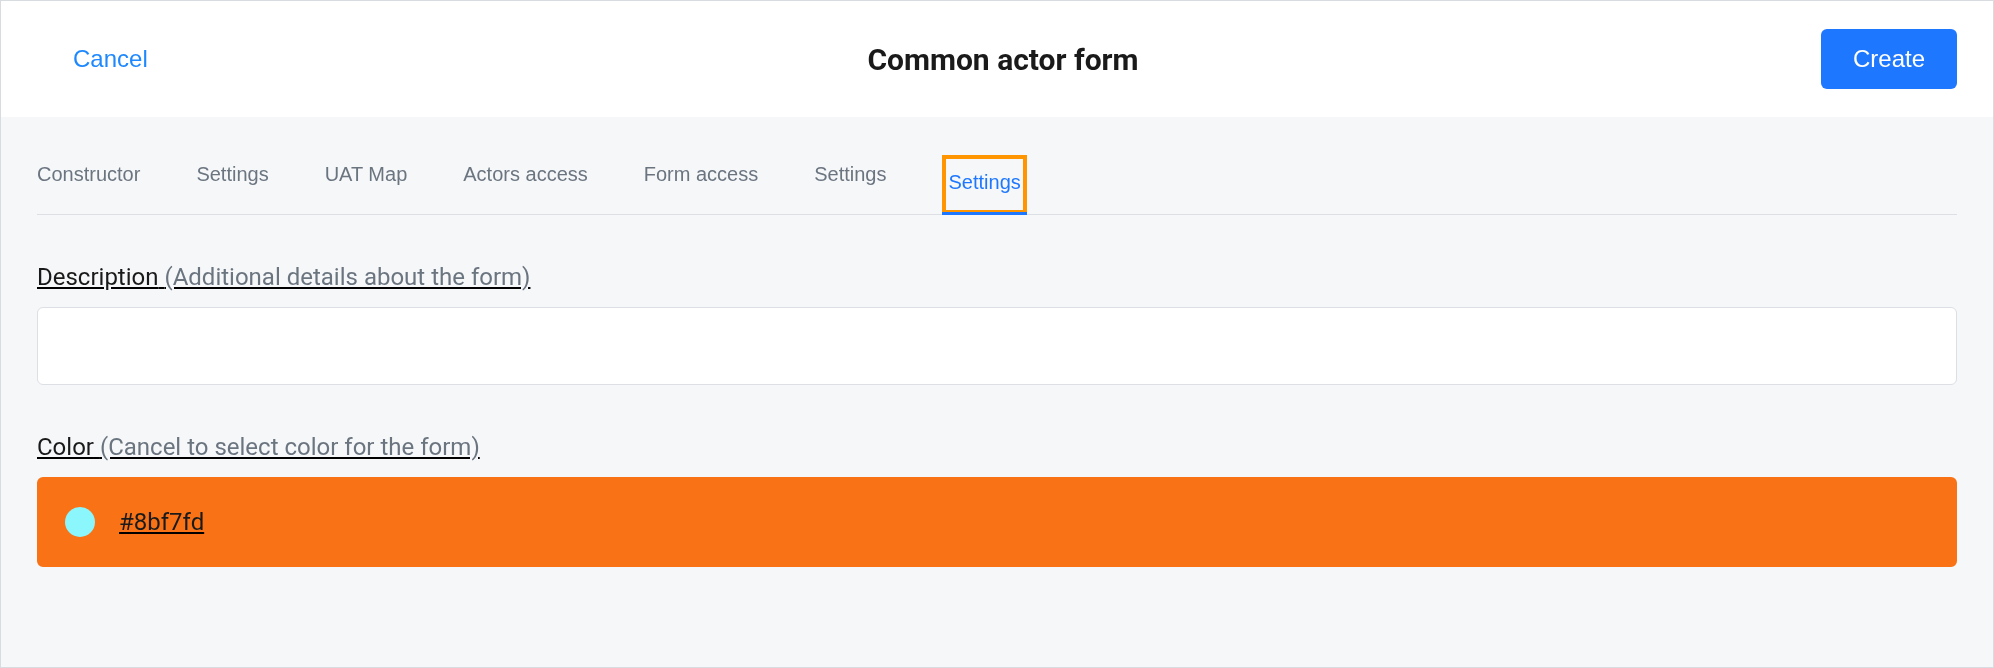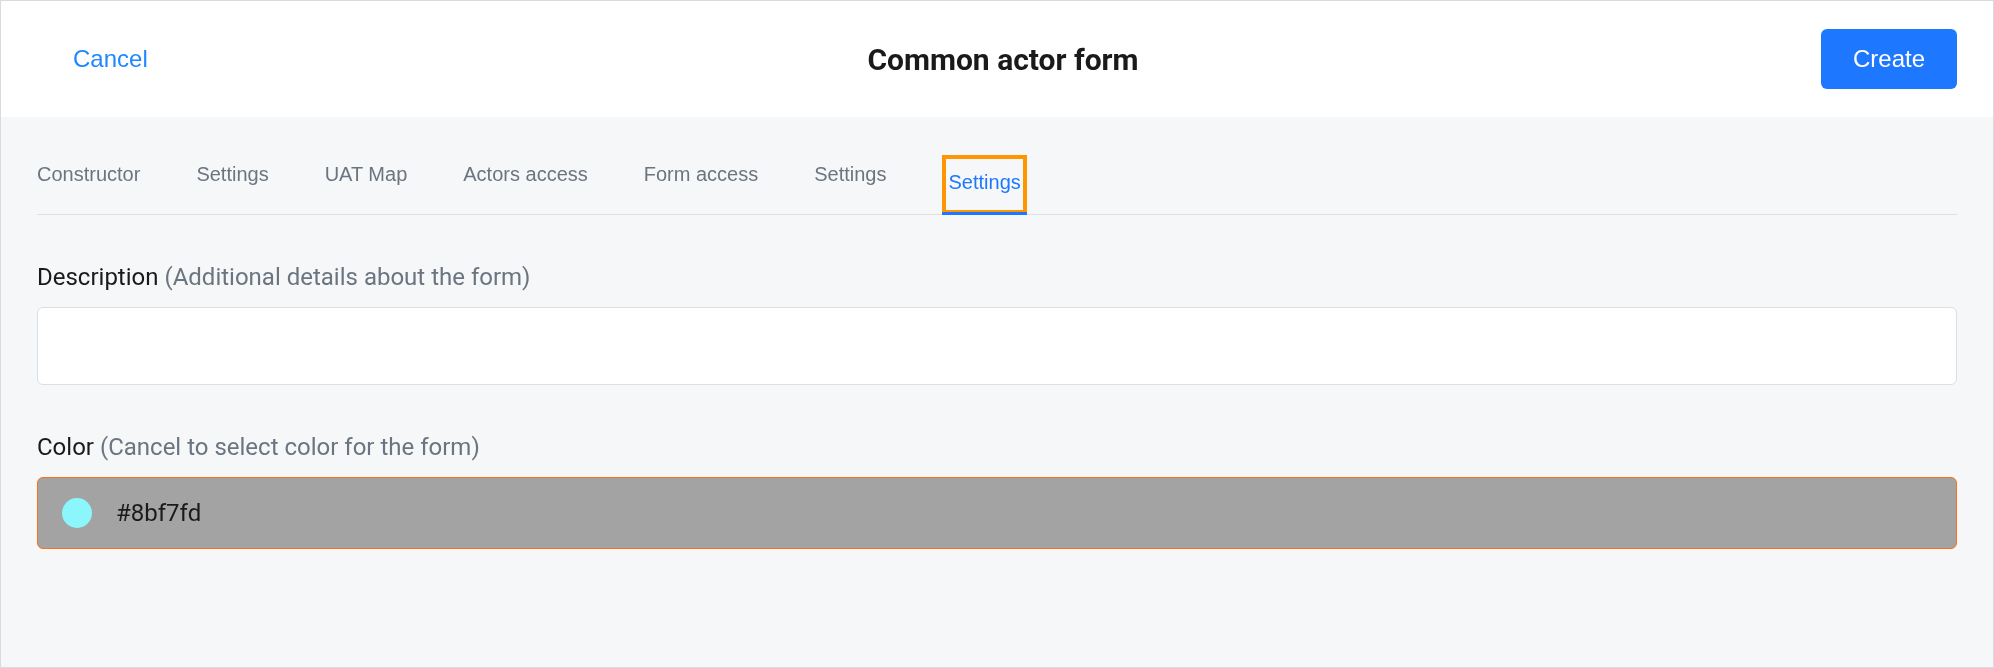--- a/index.html
+++ b/index.html
@@ -86,44 +86,45 @@
     }
     .tab.highlighted {
       outline: 4px solid #ff9500;
       outline-offset: -4px;
       padding-left: 6px;
       padding-right: 6px;
       padding-top: 16px;
     }
     .section {
       margin-top: 48px;
+      text-decoration: underline;
     }
     .section-label {
       font-size: 24px;
       color: #1a1a1a;
       margin-bottom: 16px;
     }
     .section-hint {
       color: #6b7580;
     }
     .text-input {
       width: 100%;
       height: 78px;
       border: 1px solid #dcdfe3;
       border-radius: 6px;
       background: #fff;
       font-size: 22px;
       padding: 0 20px;
     }
     .color-field {
       width: 100%;
-      height: 72px;
-      border: 1px solid #f97316;
+      height: 90px;
+      border: 4px solid #f97316;
       border-radius: 6px;
-      background: #a3a3a3;
+      background: #f97316;
       display: flex;
       align-items: center;
       padding: 0 24px;
       cursor: pointer;
     }
     .color-swatch {
       width: 30px;
       height: 30px;
       border-radius: 50%;
       background: #8bf7fd;

